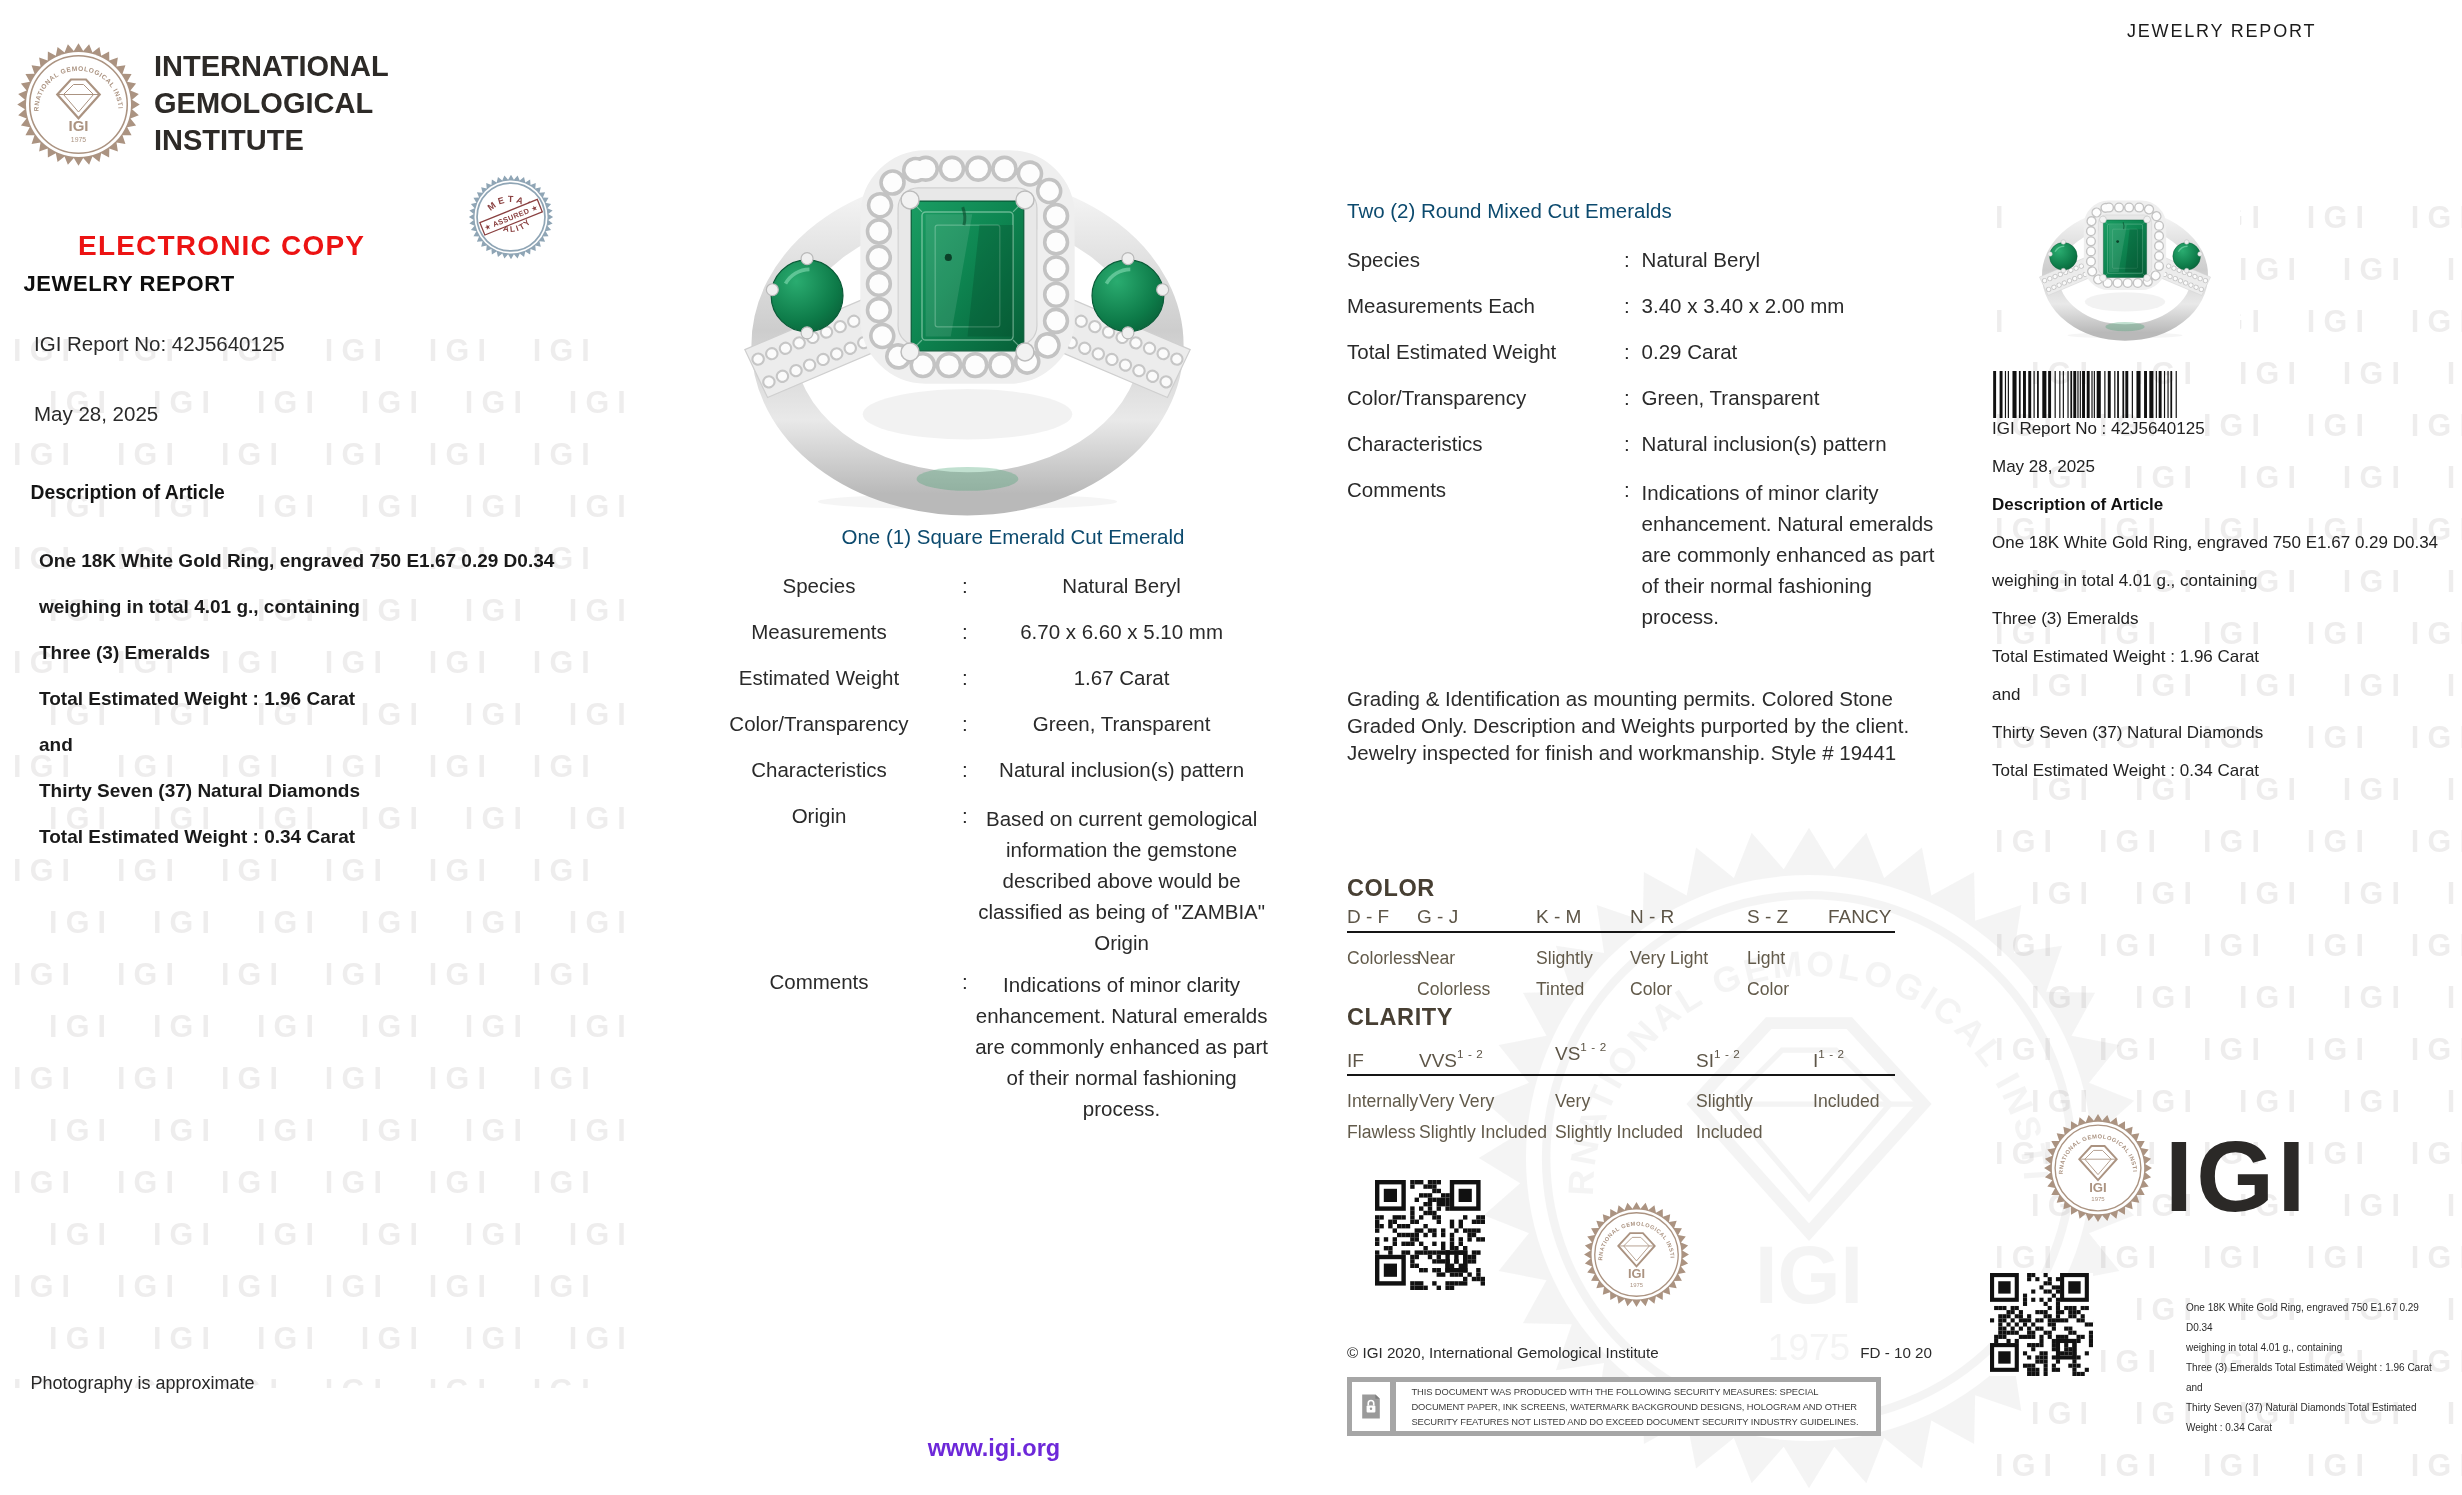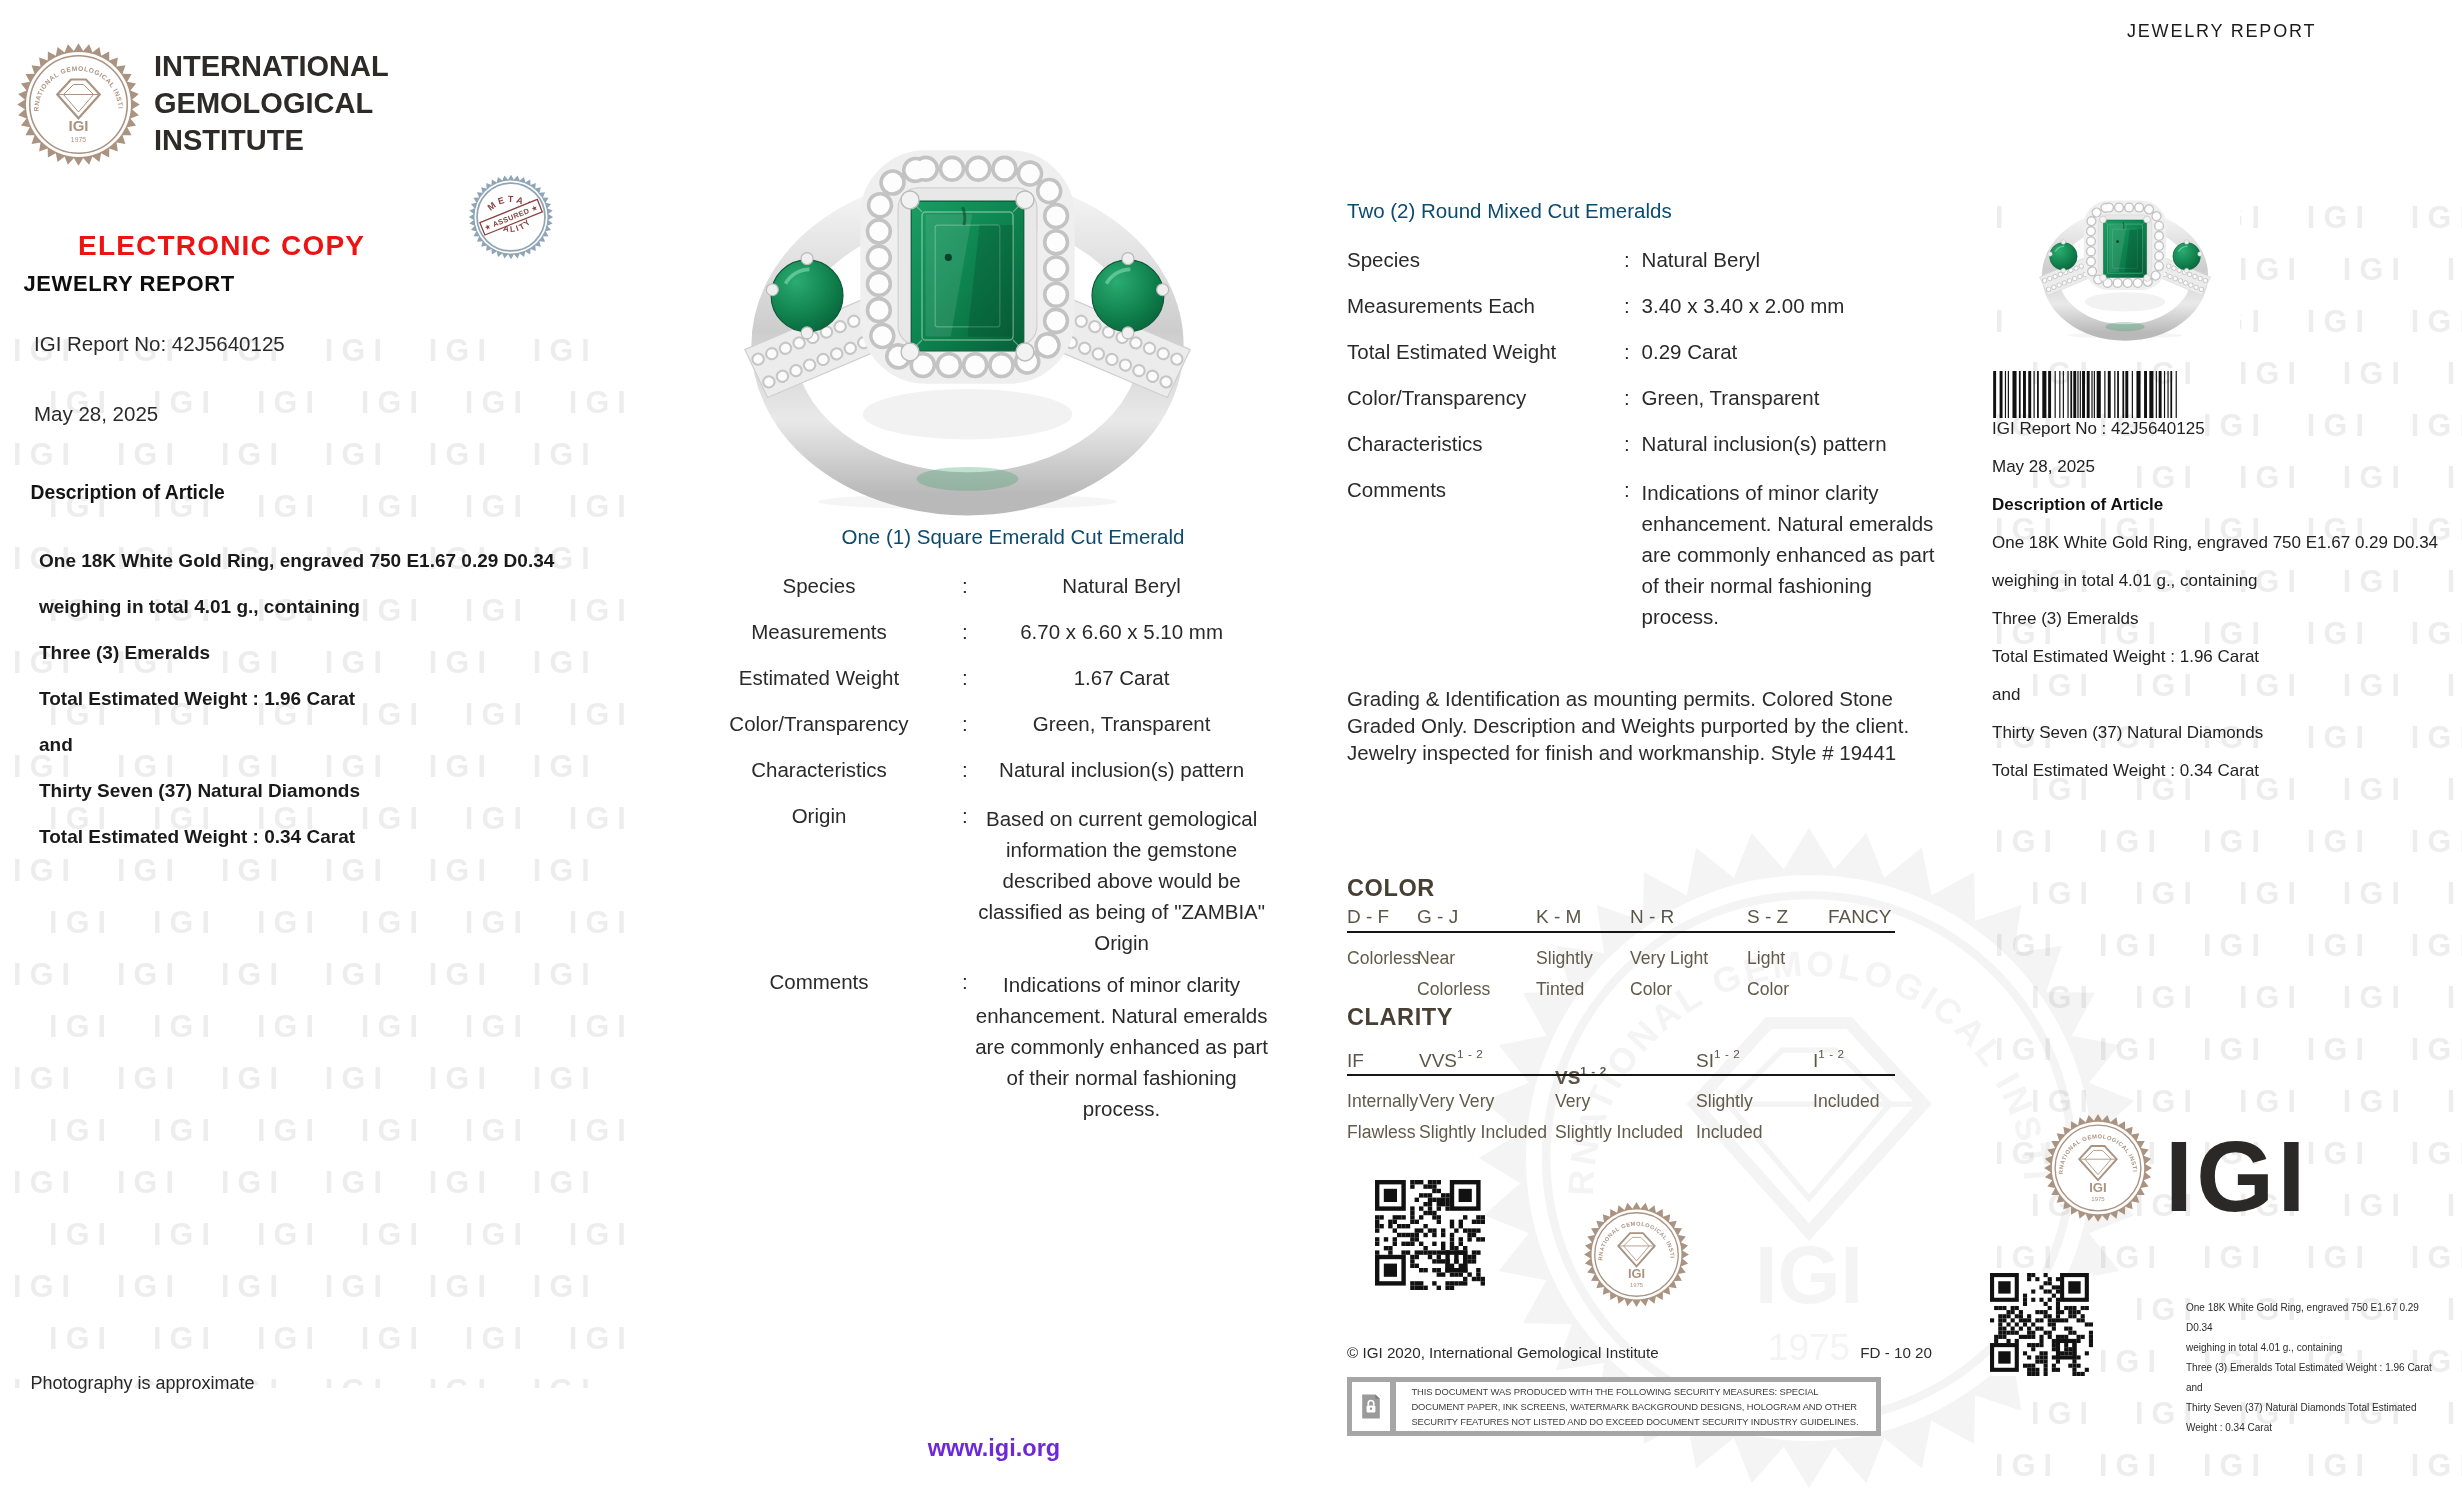--- a/index.html
+++ b/index.html
@@ -339,21 +339,21 @@
     <span class="scale-desc" style="left:283px;top:68px;width:100px;">Very Light
 Color</span>
     <span class="scale-desc" style="left:400px;top:68px;width:70px;">Light
 Color</span>
   </div>
 
   <div class="abs" style="left:1347px;top:1004px;width:592px;height:152px;">
     <div class="scale-title">CLARITY</div>
     <span class="scale-grade" style="left:0px;top:45px;"><span>IF</span><sup></sup></span>
     <span class="scale-grade" style="left:72px;top:45px;"><span>VVS</span><sup>1 - 2</sup></span>
-    <span class="scale-grade" style="left:208px;top:62px;font-weight:bold;"><span>VS</span><sup>1 - 2</sup></span>
+    <span class="scale-grade" style="left:208px;top:38px;"><span>VS</span><sup>1 - 2</sup></span>
     <span class="scale-grade" style="left:349px;top:45px;"><span>SI</span><sup>1 - 2</sup></span>
     <span class="scale-grade" style="left:466px;top:45px;"><span>I</span><sup>1 - 2</sup></span>
     <div class="scale-rule" style="left:0;top:70px;width:548px;"></div>
     <span class="scale-desc" style="left:0px;top:82px;width:100px;">Internally
 Flawless</span>
     <span class="scale-desc" style="left:72px;top:82px;width:158px;">Very Very
 Slightly Included</span>
     <span class="scale-desc" style="left:208px;top:82px;width:158px;">Very
 Slightly Included</span>
     <span class="scale-desc" style="left:349px;top:82px;width:94px;">Slightly

